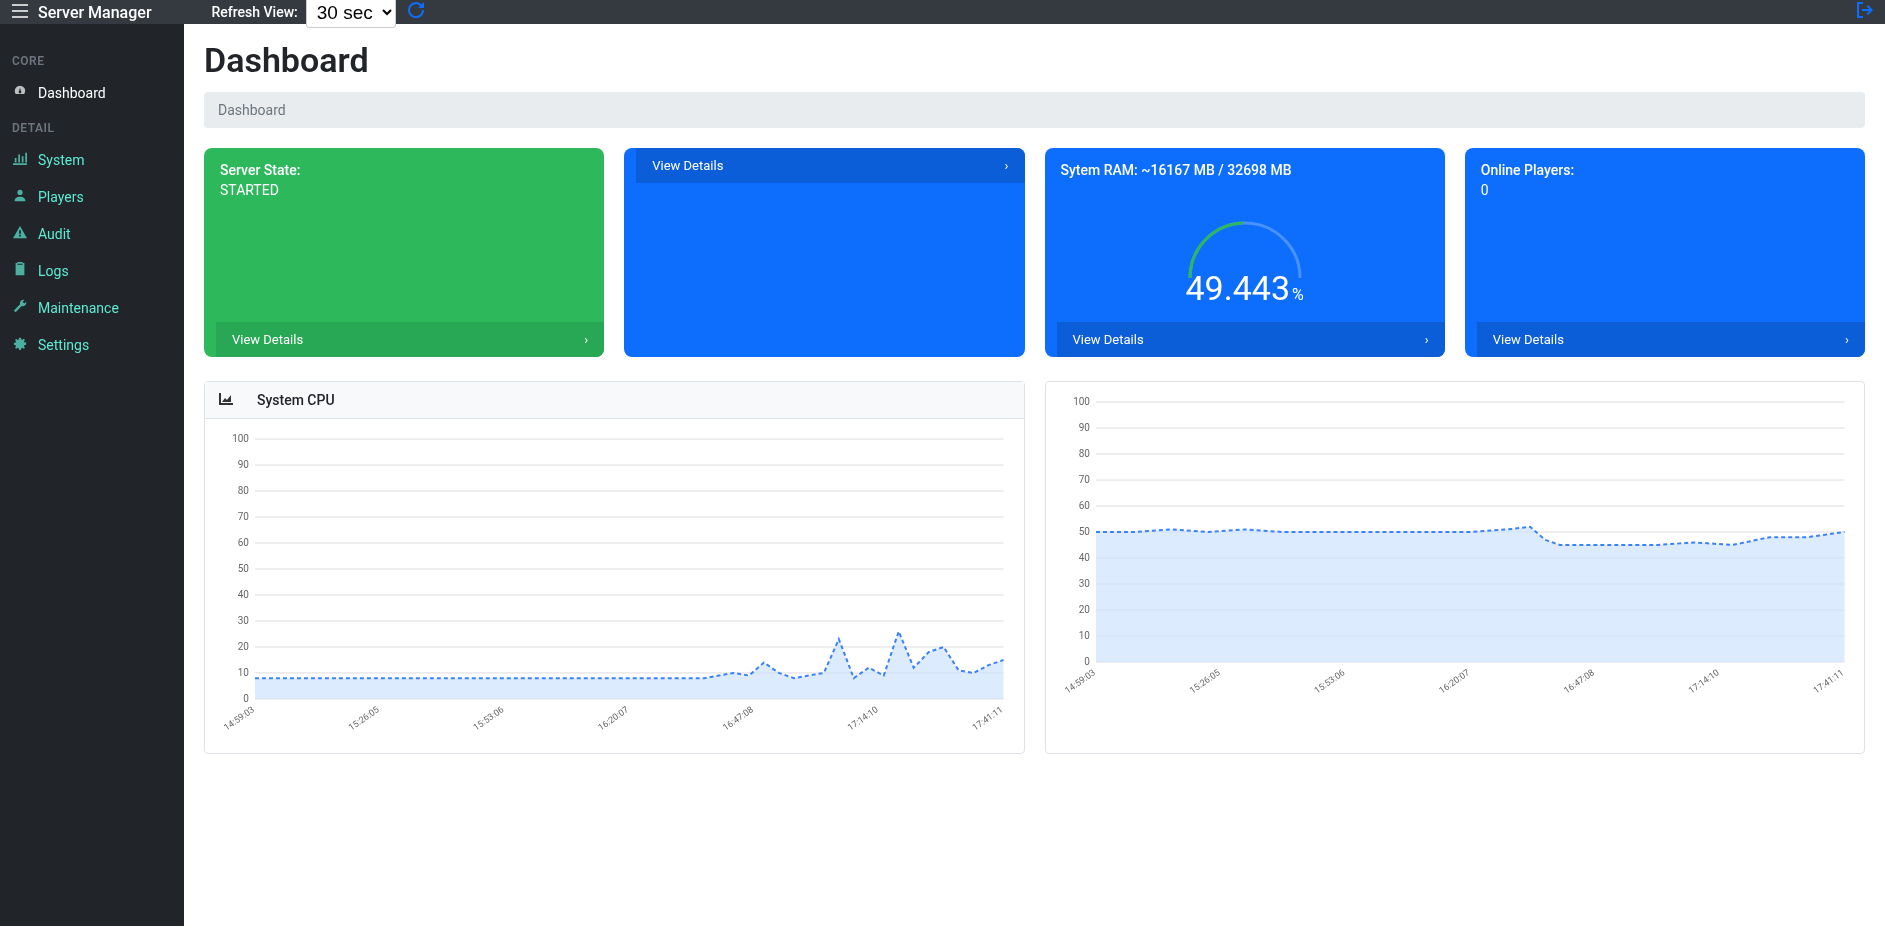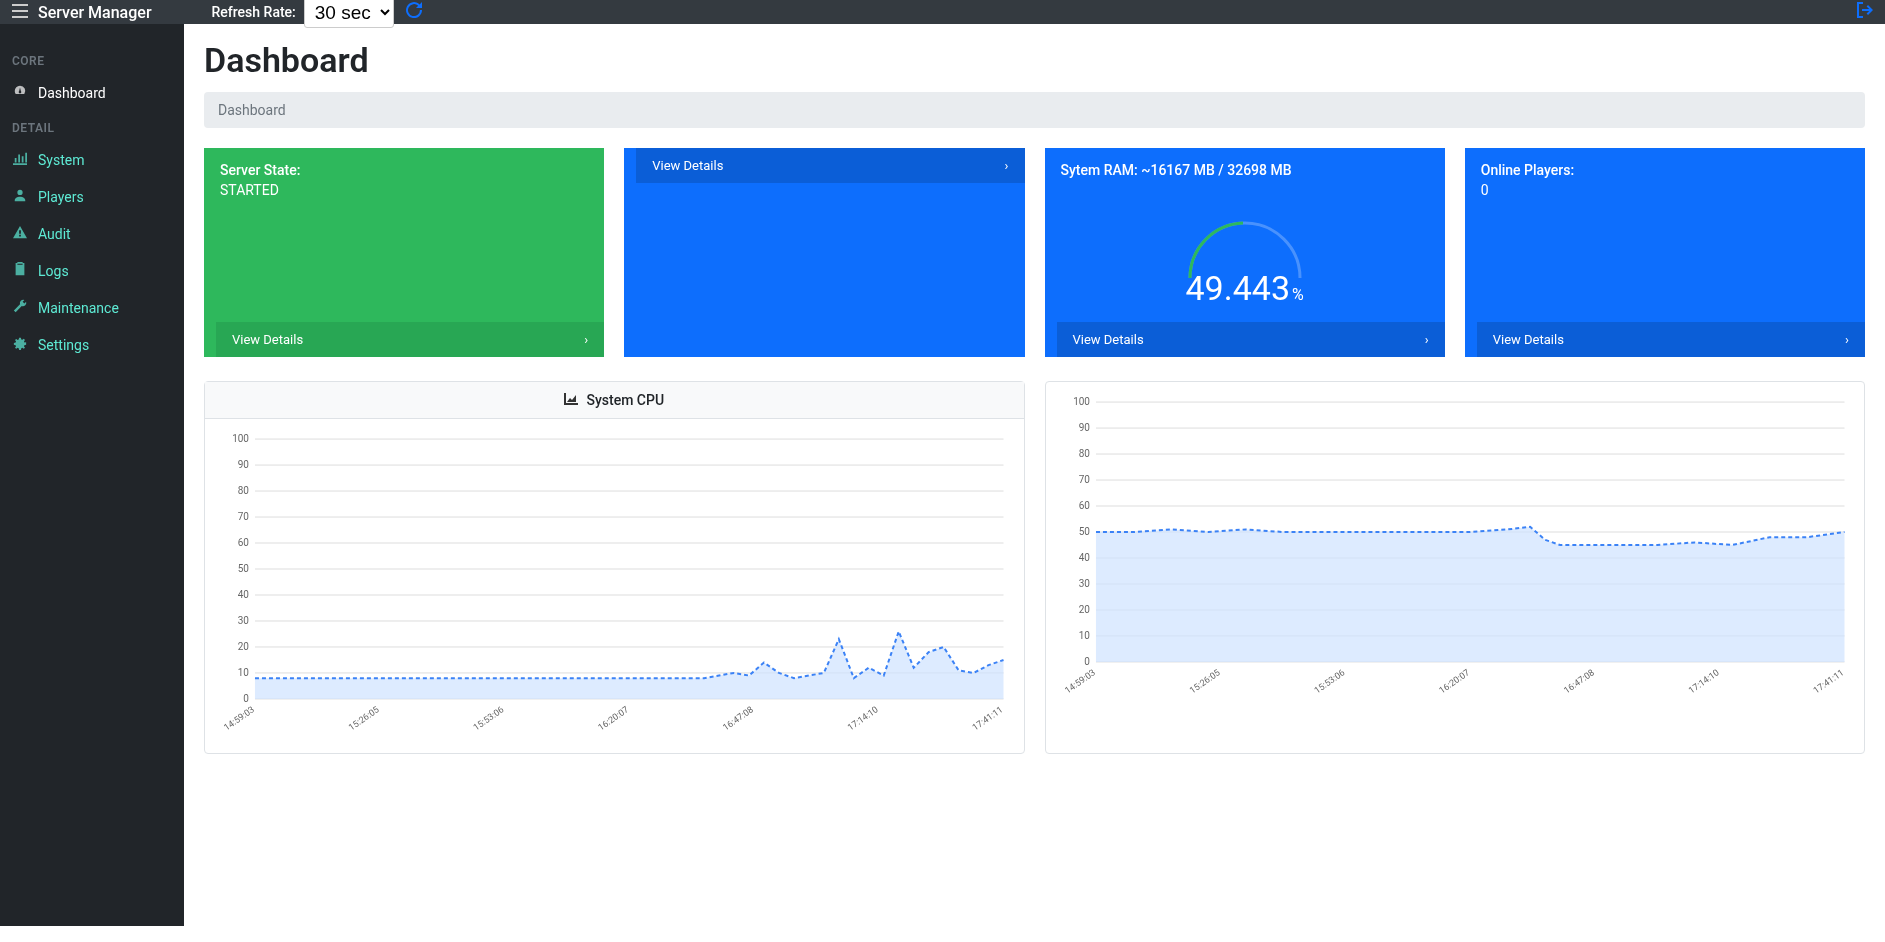--- a/index.html
+++ b/index.html
@@ -20,58 +20,58 @@
 .sidebar .section-label { font-size: 12px; letter-spacing: 0.5px; color: #6c757d; padding: 10px 12px 6px; font-weight: 600; }
 .sidebar .nav-item { display: flex; align-items: center; gap: 10px; padding: 10px 12px; font-size: 14px; cursor: pointer; color: #5eead4; }
 .sidebar .nav-item.active { color: #fff; }
 .sidebar .nav-icon { width: 16px; text-align: center; opacity: 0.7; }
 
 .main { flex: 1; padding: 16px 20px; overflow: auto; }
 .page-title { font-size: 34px; font-weight: 600; margin-bottom: 12px; }
 .breadcrumb { background: #e9ecef; padding: 10px 14px; border-radius: 4px; color: #6c757d; font-size: 14px; margin-bottom: 20px; }
 
 .cards { display: grid; grid-template-columns: repeat(4, 1fr); gap: 20px; margin-bottom: 24px; }
-.card { border-radius: 0; color: #fff; display: flex; flex-direction: column; overflow: hidden; }
+.card { border-radius: 8px; color: #fff; display: flex; flex-direction: column; overflow: hidden; }
 .card.green { background: #2eb85c; }
 .card.blue { background: #0d6efd; }
 .card-body { padding: 14px 16px; flex: 1; }
 .card-title { font-size: 14px; font-weight: 500; margin-bottom: 4px; }
 .card-sub { font-size: 14px; }
 .card-footer { background: rgba(0,0,0,0.12); padding: 10px 16px; font-size: 13px; display: flex; justify-content: space-between; align-items: center; cursor: pointer; margin-left: 12px; }
 .card.green .card-footer { background: #28a754; }
 .card.blue .card-footer { background: #0b5ed7; }
 
 .gauge-wrap { display: flex; justify-content: center; align-items: flex-end; height: 120px; margin-top: 10px; position: relative; }
 .gauge-value { font-size: 34px; font-weight: 400; }
 .gauge-unit { font-size: 16px; margin-left: 2px; }
 .gauge-arc { position: absolute; top: 10px; }
 
 .charts { display: grid; grid-template-columns: 1fr 1fr; gap: 20px; }
 .chart-panel { border: 1px solid #dee2e6; border-radius: 4px; }
-.chart-header { background: #f8f9fa; border-bottom: 1px solid #dee2e6; padding: 10px 14px; font-size: 14px; font-weight: 500; display: flex; align-items: center; gap: 8px; justify-content: center; }
+.chart-header { background: #f8f9fa; border-bottom: 1px solid #dee2e6; padding: 10px 14px; font-size: 14px; font-weight: 500; display: flex; align-items: center; gap: 24px; }
 .chart-body { padding: 10px; }
 
 svg text { font-size: 10px; fill: #666; }
 .grid-line { stroke: #ddd; stroke-width: 1; }
 .cpu-line { stroke: #3b82f6; stroke-width: 2; fill: none; stroke-dasharray: 4 3; }
 .cpu-area { fill: #cfe2ff; opacity: 0.7; }
 .x-tick-label { font-size: 9px; }
 </style>
 </head>
 <body>
 
 <div class="topbar">
   <span class="hamburger">
     <svg width="16" height="14" viewBox="0 0 16 14">
         <path d="M0 1h16M0 7h16M0 13h16" stroke="#ccc" stroke-width="2"></path>
       </svg>
   </span>
   <span class="brand">Server Manager</span>
   <div class="refresh-area">
-    <span class="refresh-label">Refresh Rate:</span>
+    <span class="refresh-label">Refresh View:</span>
     <select>
       <option>30 sec</option>
     </select>
     <span class="refresh-icon">
       <svg width="16" height="16" viewBox="0 0 16 16">
           <path d="M13.6 2.4A8 8 0 1 0 16 8h-2a6 6 0 1 1-1.8-4.2L10 6h6V0z" fill="#0d6efd"></path>
         </svg>
     </span>
   </div>
   <div class="spacer"></div>

